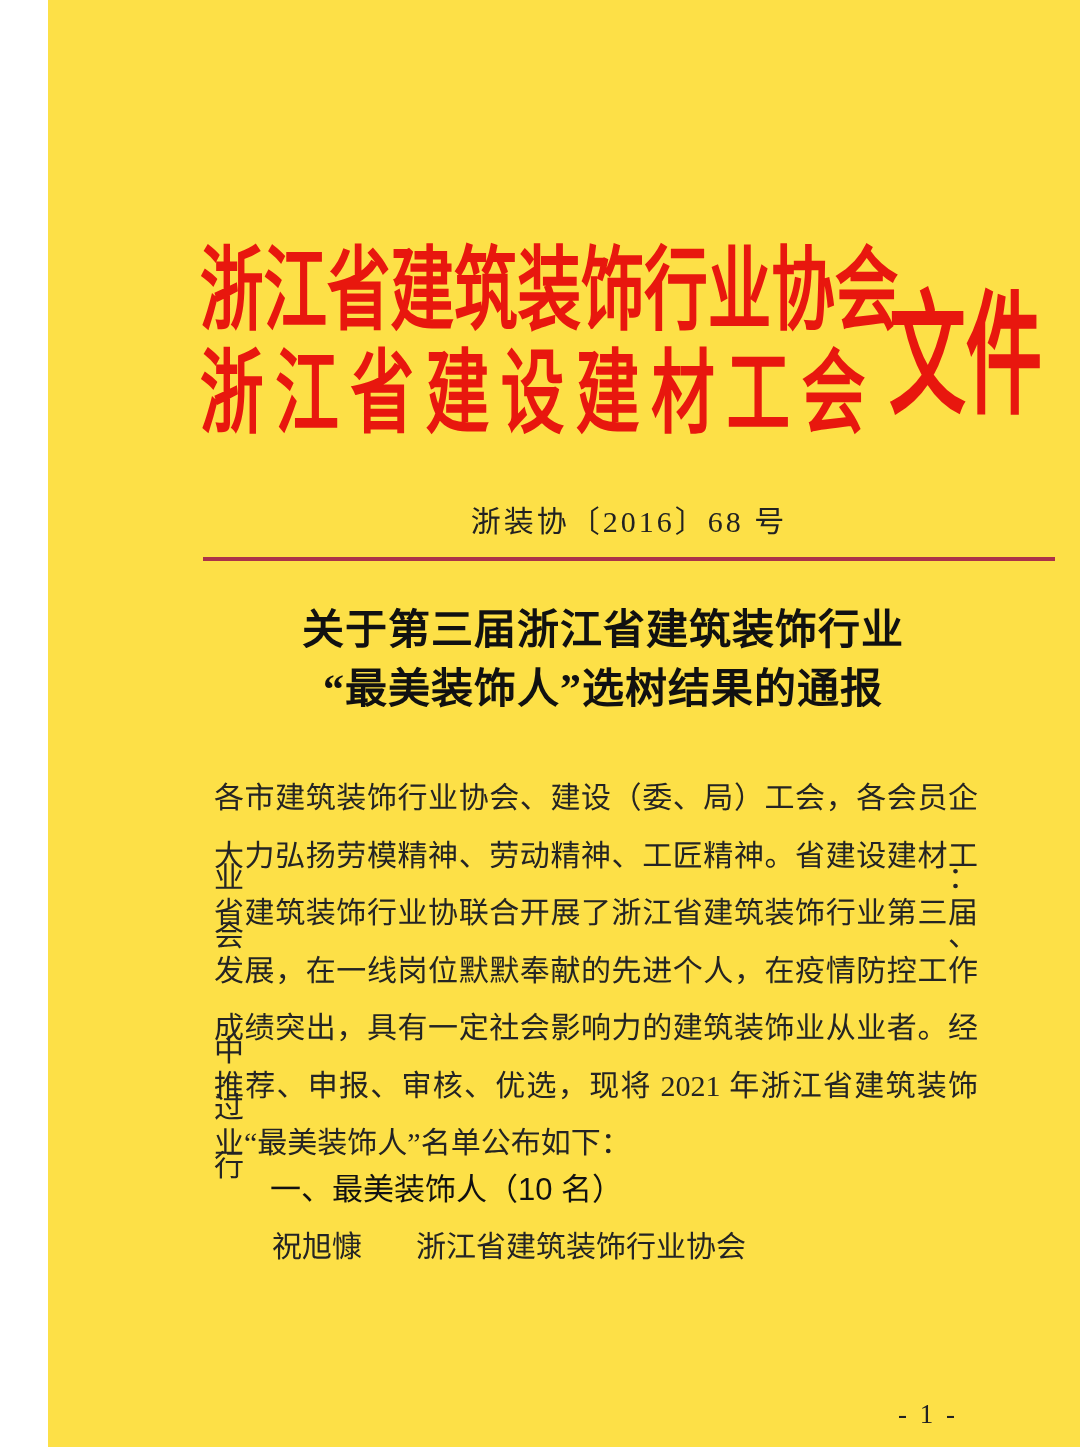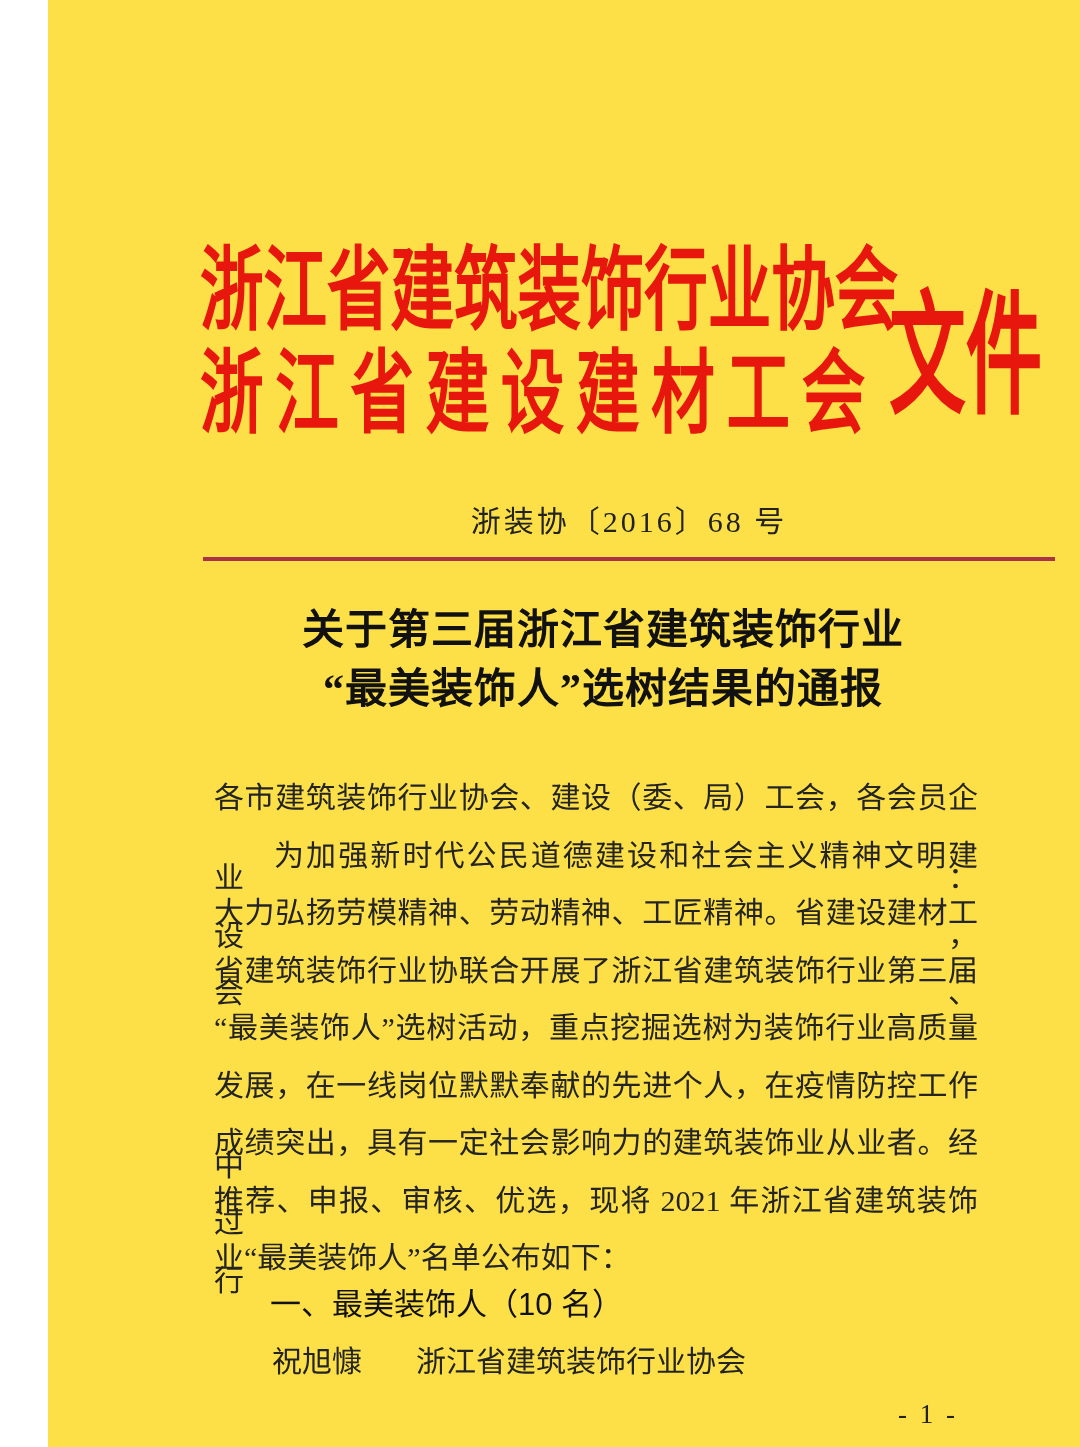--- a/index.html
+++ b/index.html
@@ -150,24 +150,22 @@
 
   <div class="red-rule"></div>
 
   <h1 class="title">
     <span class="title-line">关于第三届浙江省建筑装饰行业</span>
     <span class="title-line">“最美装饰人”选树结果的通报</span>
   </h1>
 
   <div class="body-block">
     <div class="bline just">各市建筑装饰行业协会、建设（委、局）工会，各会员企业：</div>
-    <div class="bline just ind">为加强新时代公民道德建设和社会主义精神文明建设，</div>
     <div class="bline just">大力弘扬劳模精神、劳动精神、工匠精神。省建设建材工会、</div>
     <div class="bline just">省建筑装饰行业协联合开展了浙江省建筑装饰行业第三届</div>
-    <div class="bline just">“最美装饰人”选树活动，重点挖掘选树为装饰行业高质量</div>
     <div class="bline just">发展，在一线岗位默默奉献的先进个人，在疫情防控工作中</div>
     <div class="bline just">成绩突出，具有一定社会影响力的建筑装饰业从业者。经过</div>
     <div class="bline just">推荐、申报、审核、优选，现将 2021 年浙江省建筑装饰行</div>
     <div class="bline">业“最美装饰人”名单公布如下：</div>
 
     <div class="bline section-heading">一、最美装饰人（10 名）</div>
 
     <div class="bline entry-row">
       <span class="entry-name">祝旭慷</span><span class="entry-company">浙江省建筑装饰行业协会</span>
     </div>

